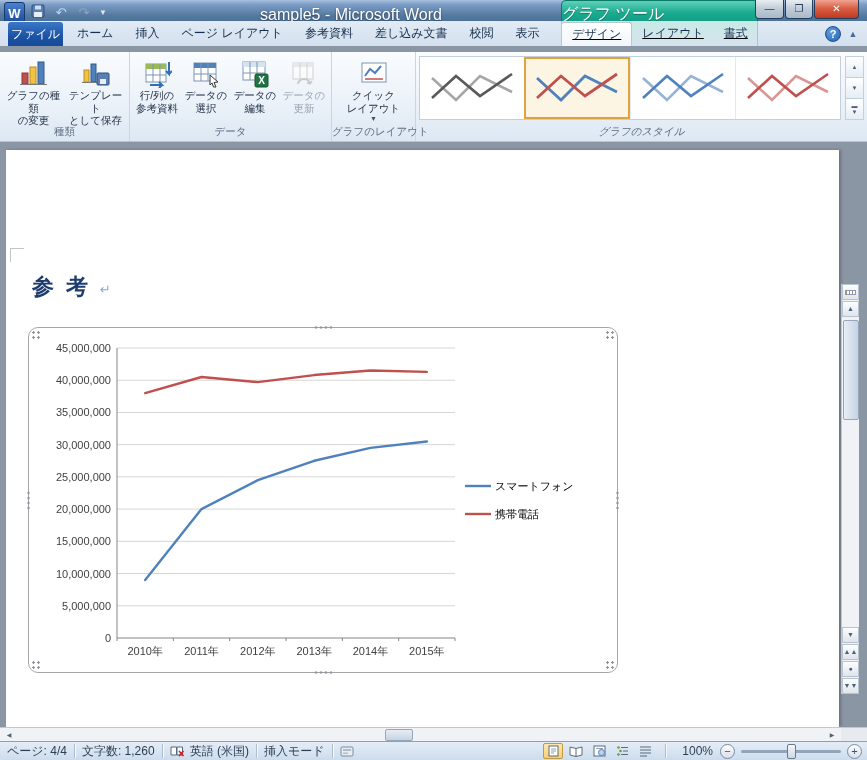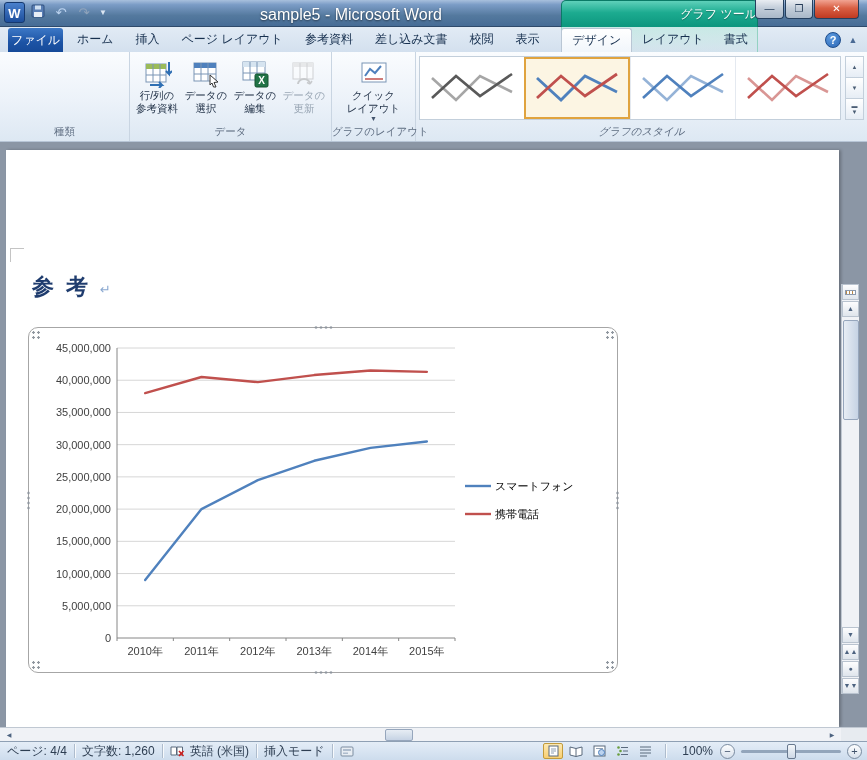--- a/index.html
+++ b/index.html
@@ -16,40 +16,40 @@
     color:#fff; font-weight:bold; font-size:13px; text-align:center; line-height:21px;
     border:1px solid #16396f; }
   .qbtn { width:20px; height:20px; text-align:center; line-height:20px; font-size:13px; color:#d7e4f2; }
   .qundo { color:#bcd3ef; } .qredo { color:#8fa3bb; }
   .qdrop { font-size:8px; color:#dbe6f2; width:12px; }
   .title-text { position:absolute; left:260px; top:6px; color:#fff; font-size:16px;
     text-shadow:0 1px 2px rgba(0,0,0,.55); }
   .ctx-header { position:absolute; left:561px; top:0; width:197px; height:27px;
     background:linear-gradient(180deg,#5fd0ba 0%,#1cab90 45%,#0c967d 100%);
     border-radius:5px 5px 0 0; border:1px solid #0a7a66; border-bottom:none;
-    color:#fff; font-size:12px; text-align:right; line-height:26px; text-shadow:0 1px 1px rgba(0,0,0,.35); }
+    color:#fff; font-size:16px; text-align:left; line-height:26px; text-shadow:0 1px 1px rgba(0,0,0,.35); }
   .winctl { position:absolute; right:8px; top:0; display:flex; }
   .wbtn { height:19px; border:1px solid #243f5e; border-top:none; border-radius:0 0 4px 4px;
     background:linear-gradient(#e9edf2,#c2cdd9 45%,#a9b8c8);
     color:#243b57; font-size:10px; line-height:17px; text-align:center; margin-left:1px; }
   .wbtn.min { width:29px; } .wbtn.max { width:28px; }
   .wbtn.close { width:45px; background:linear-gradient(#f1a492,#d95f43 45%,#bf3a22); color:#fff; }
 
   
-  .tabstrip { position:absolute; left:0; top:27px; width:867px; height:25px;
+  .tabstrip { position:absolute; left:0; top:21px; width:867px; height:25px;
     background:linear-gradient(#e2ebf5,#d3e0ee); }
   .filetab { position:absolute; left:8px; top:1px; width:55px; height:24px;
     background:linear-gradient(#3c78c6,#1c53a5 60%,#164a99); border-radius:3px 3px 0 0;
     color:#fff; font-size:12px; text-align:center; line-height:24px; }
   .tabs { position:absolute; left:66px; top:0; height:25px; display:flex;align-items:center; }
   .tab { padding:0 11px; font-size:12px; color:#17304f; line-height:25px; white-space:nowrap; }
   .ctxtabs { position:absolute; left:561px; top:0; width:197px; height:25px;
     background:linear-gradient(rgba(186,232,220,.65),rgba(214,240,232,.15));
     border-left:1px solid #93d2c2; border-right:1px solid #93d2c2;
-    display:flex; justify-content:center; }
+    display:flex; justify-content:center;text-decoration:underline; }
   .ctxtab { padding:0 10px; font-size:12px; color:#17304f; line-height:24px; white-space:nowrap; }
   .ctxtab.active { background:linear-gradient(#ffffff,#f1f6fb); border:1px solid #b9c6d4; border-bottom:none;
     border-radius:3px 3px 0 0; margin-top:1px; line-height:22px; }
   .helpbtn { position:absolute; right:26px; top:5px; width:16px; height:16px; border-radius:50%;
     background:radial-gradient(circle at 35% 30%, #5d9bdf, #2a66b5); border:1px solid #1c4c8c;
     color:#fff; font-size:11px; font-weight:bold; text-align:center; line-height:15px; }
   .collapsebtn { position:absolute; right:6px; top:5px; width:16px; height:16px; font-size:9px;
     color:#4a6a94; text-align:center; line-height:16px; }
 
   
@@ -191,20 +191,43 @@
       <div class="ctxtab">レイアウト</div>
       <div class="ctxtab">書式</div>
     </div>
     <div class="helpbtn">?</div>
     <div class="collapsebtn">▲</div>
   </div>
 
   <div class="ribbon">
 
     <div class="rgroup g-type">
+      <div class="btnrow">
+        <div class="bigbtn">
+          <svg class="bicon" viewBox="0 0 30 30">
+            <rect x="3" y="15" width="6" height="11" fill="#c0504d" stroke="#8f3a38"></rect>
+            <rect x="11" y="9" width="6" height="17" fill="#f2c243" stroke="#b88d20"></rect>
+            <rect x="19" y="4" width="6" height="22" fill="#4f81bd" stroke="#32598a"></rect>
+            <line x1="1" y1="26.5" x2="28" y2="26.5" stroke="#7a7a7a"></line>
+          </svg>
+          <div class="blabel">グラフの種類
+の変更</div>
+        </div>
+        <div class="bigbtn">
+          <svg class="bicon" viewBox="0 0 30 30">
+            <rect x="3" y="12" width="5" height="12" fill="#f2c243" stroke="#b88d20"></rect>
+            <rect x="10" y="6" width="5" height="18" fill="#4f81bd" stroke="#32598a"></rect>
+            <line x1="1" y1="24.5" x2="18" y2="24.5" stroke="#7a7a7a"></line>
+            <rect x="16" y="15" width="12" height="12" rx="1" fill="#5a7fb5" stroke="#2e4f7d"></rect>
+            <rect x="19" y="21" width="6" height="5" fill="#e8eef6"></rect>
+          </svg>
+          <div class="blabel">テンプレート
+として保存</div>
+        </div>
+      </div>
       <div class="rlabel">種類</div>
     </div>
 
     <div class="rgroup g-data">
       <div class="btnrow">
         <div class="bigbtn">
           <svg class="bicon" viewBox="0 0 30 30">
             <rect x="4" y="6" width="20" height="18" fill="#fff" stroke="#7a95b5"></rect>
             <rect x="4" y="6" width="20" height="5" fill="#9bbb59"></rect>
             <line x1="11" y1="6" x2="11" y2="24" stroke="#7a95b5"></line>

